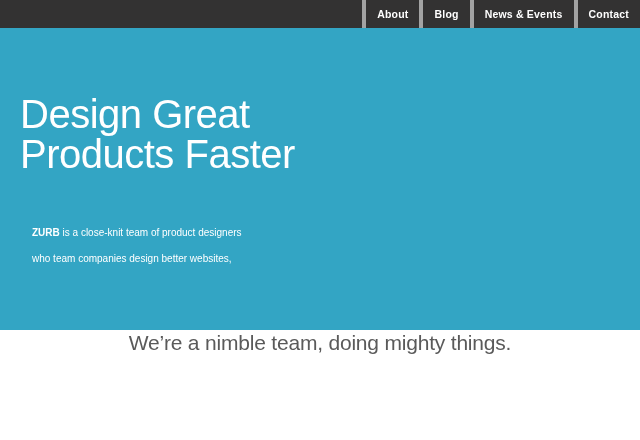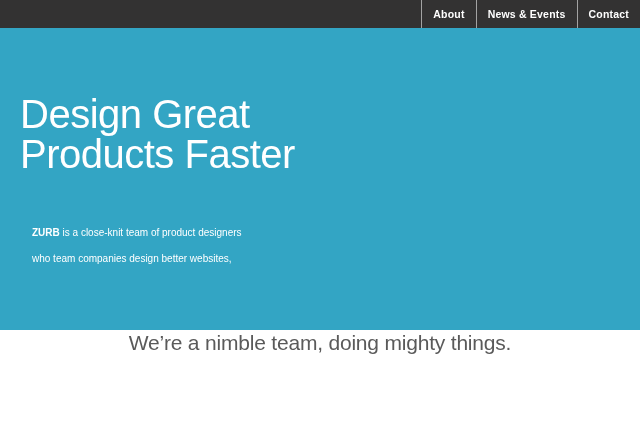--- a/index.html
+++ b/index.html
@@ -45,21 +45,21 @@
     align-items: center;
     justify-content: flex-end;
     padding: 0 11px;
     height: 28px;
     box-sizing: border-box;
     color: #ffffff;
     font-size: 10.5px;
     font-weight: bold;
     letter-spacing: 0.2px;
     white-space: nowrap;
-    border-left: 1px solid #a3a3a3;
+    border-left: 4px solid #a3a3a3;
     cursor: pointer;
     user-select: none;
   }
 
   
   .hero {
     position: absolute;
     top: 28px;
     left: 0;
     width: 640px;
@@ -135,20 +135,23 @@
 <body>
 
 <div class="page">
 
   <div class="topbar">
     <nav class="nav-list">
       <div class="nav-item">
         <span>About</span>
       </div>
       <div class="nav-item">
+        <span>Blog</span>
+      </div>
+      <div class="nav-item">
         <span>News &amp; Events</span>
       </div>
       <div class="nav-item">
         <span>Contact</span>
       </div>
     </nav>
   </div>
 
   <div class="hero">
     <h1 class="hero-title">

